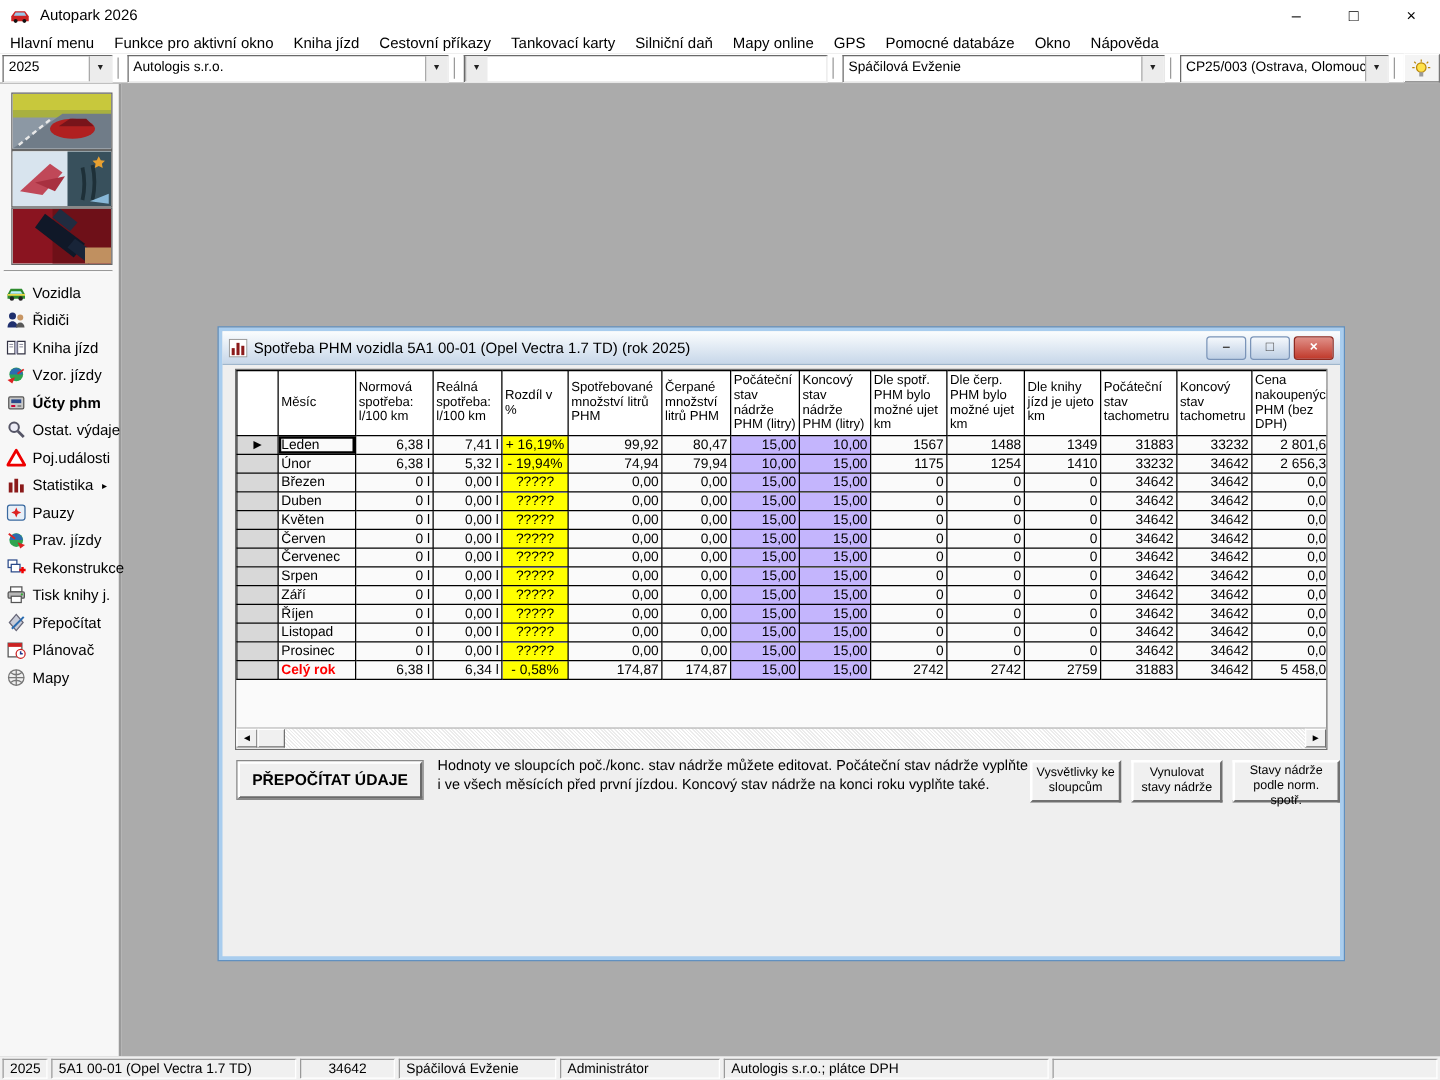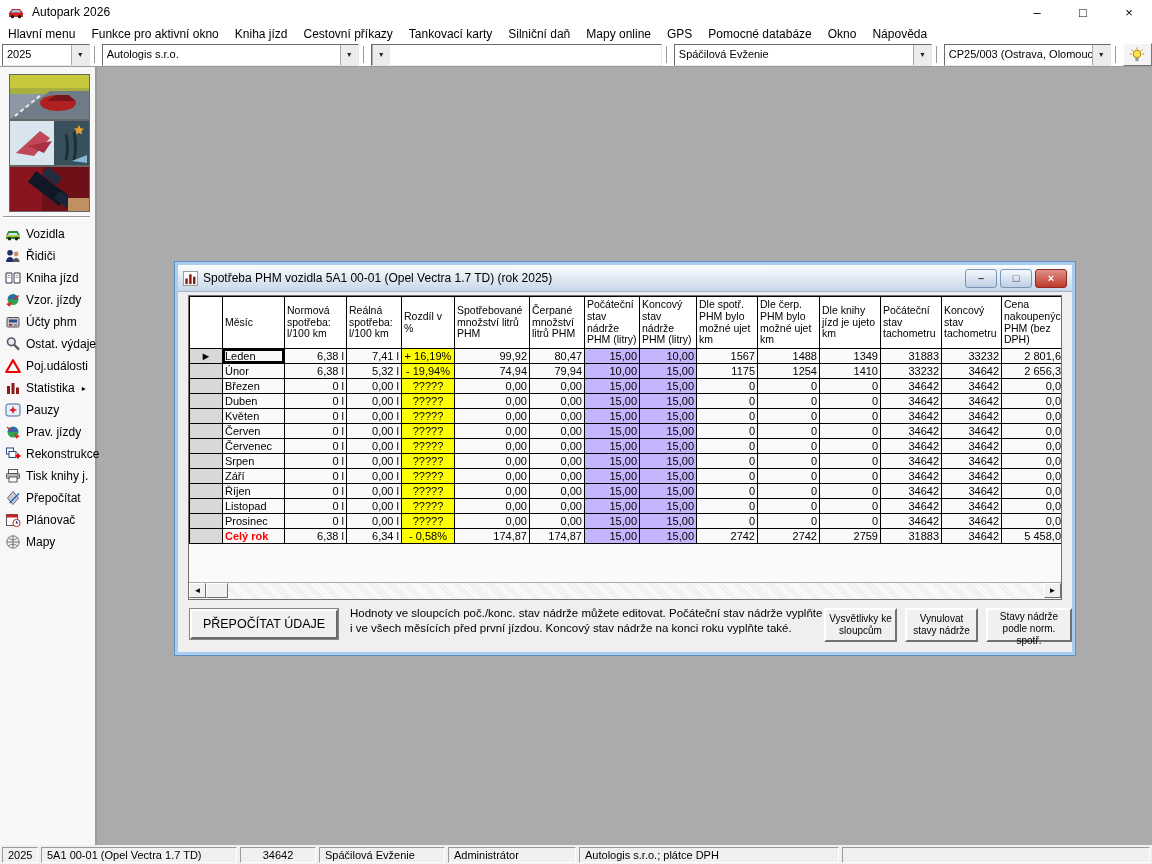--- a/index.html
+++ b/index.html
@@ -30,21 +30,21 @@
   .side-item{position:absolute;left:5px;height:20px;display:flex;align-items:center;gap:5px;font-size:12px;white-space:nowrap}
   .side-item svg{width:16px;height:16px;flex:none}
   .submenu-caret{font-size:8px;margin-left:2px}
   
   .statusbar{position:absolute;bottom:0;left:0;right:0;height:19px;background:#F0F0F0;display:flex;gap:3px;padding:2px 2px 1px 2px;box-sizing:border-box;font-size:11px}
   .status-panel{border:1px solid;border-color:#9a9a9a #fff #fff #9a9a9a;padding:0 5px;display:flex;align-items:center;white-space:nowrap;overflow:hidden;box-sizing:border-box}
   .status-panel.sp1{width:36px}.status-panel.sp2{width:196px}.status-panel.sp3{width:76px;justify-content:center}
   .status-panel.sp4{width:126px}.status-panel.sp5{width:128px}.status-panel.sp6{width:260px}
   .status-filler{flex:1;border:1px solid;border-color:#9a9a9a #fff #fff #9a9a9a}
   
-  .dialog{position:absolute;left:175px;top:262px;width:900px;height:393px;box-sizing:border-box;
+  .dialog{position:absolute;left:175px;top:262px;width:900px;height:506px;box-sizing:border-box;
           background:#EFEFEF;border:3px solid #A9CDEE;outline:1px solid #6090C0}
   .dlg-title{height:26px;background:linear-gradient(#FBFDFE,#C7D7E9);display:flex;align-items:center;padding:0 5px;font-size:12px;border-bottom:1px solid #9FB6CC}
   .dlg-icon{width:15px;height:15px;margin-right:5px;display:inline-flex}
   .dlg-icon svg{width:15px;height:15px}
   .dlg-title-text{white-space:nowrap;overflow:hidden}
   .dlg-btns{margin-left:auto;display:flex;gap:3px}
   .dlg-btn{width:30px;height:17px;border-radius:3px;border:1px solid #7A94B8;background:linear-gradient(#F4F8FC,#BECFE4);
            display:flex;align-items:center;justify-content:center;font-size:11px;font-weight:bold;color:#444;line-height:1}
   .dlg-btn.close{background:linear-gradient(#E09088,#C0392B);border-color:#8E2A20;color:#fff}
   
@@ -64,21 +64,21 @@
   tr.total td.month{color:#F00;font-weight:bold}
   td.focus{box-shadow:inset 0 0 0 2px #000}
   .hscroll{position:absolute;left:0;right:0;bottom:0;height:16px;display:flex;background:#F6F6F6;border-top:1px solid #aaa}
   .sb-btn{width:17px;height:15px;background:#F0F0F0;border:1px solid;border-color:#fff #707070 #707070 #fff;
           display:flex;align-items:center;justify-content:center;font-size:8px;box-sizing:border-box}
   .sb-thumb{width:22px;height:15px;background:#F0F0F0;border:1px solid;border-color:#fff #707070 #707070 #fff;box-sizing:border-box}
   .sb-track{flex:1;background:repeating-linear-gradient(45deg,#fff 0 1px,#ececec 1px 2px)}
   
   .recalc{position:absolute;left:12px;top:344px;width:148px;height:30px;background:#F0F0F0;
           border:2px solid;border-color:#fff #6a6a6a #6a6a6a #fff;outline:1px solid #888;
-          font-family:inherit;font-size:12.5px;font-weight:normal;white-space:nowrap}
+          font-family:inherit;font-size:12.5px;font-weight:bold;white-space:nowrap}
   .note{position:absolute;left:172px;top:341px;width:478px;font-size:11.5px;line-height:1.32}
   .mini-btns{position:absolute;left:646px;top:343px;display:flex;gap:8px}
   .mini-btn{width:73px;height:34px;background:#F0F0F0;border:2px solid;border-color:#fff #707070 #707070 #fff;
             font-family:inherit;font-size:10px;line-height:1.2;padding:1px;text-align:center}
   .mini-btn:nth-child(3){width:86px}
 </style>
 </head>
 <body>
 
 <div class="titlebar">
@@ -219,21 +219,21 @@
         <span style="display: inline-flex;">
           <svg viewBox="0 0 16 16">
             <circle cx="8" cy="7.5" r="5.5" fill="#2EA44F"></circle>
             <path d="M2.8 7.5a5.2 5.2 0 0 1 10.4 0z" fill="#2B6CB0"></path>
             <path d="M14 3.5L9 7" stroke="#D22" stroke-width="1.4"></path>
             <path d="M1 12l6-2.2-2.2 5z" fill="#D22"></path>
           </svg>
         </span>
         <span>Vzor. jízdy</span>
       </div>
-      <div class="side-item" style="top: 245px;">
+      <div class="side-item" style="top: 245px; font-weight: bold;">
         <span style="display: inline-flex;">
           <svg viewBox="0 0 16 16">
             <rect x="2" y="3.5" width="12" height="9.5" rx="1" fill="#C8C8C8" stroke="#555"></rect>
             <rect x="4" y="5.5" width="8" height="3" fill="#2B4A8A"></rect>
             <rect x="4" y="10" width="3.2" height="1.6" fill="#C03"></rect>
             <rect x="9" y="10" width="3" height="1.6" fill="#888"></rect>
           </svg>
         </span>
         <span>Účty phm</span>
       </div>

